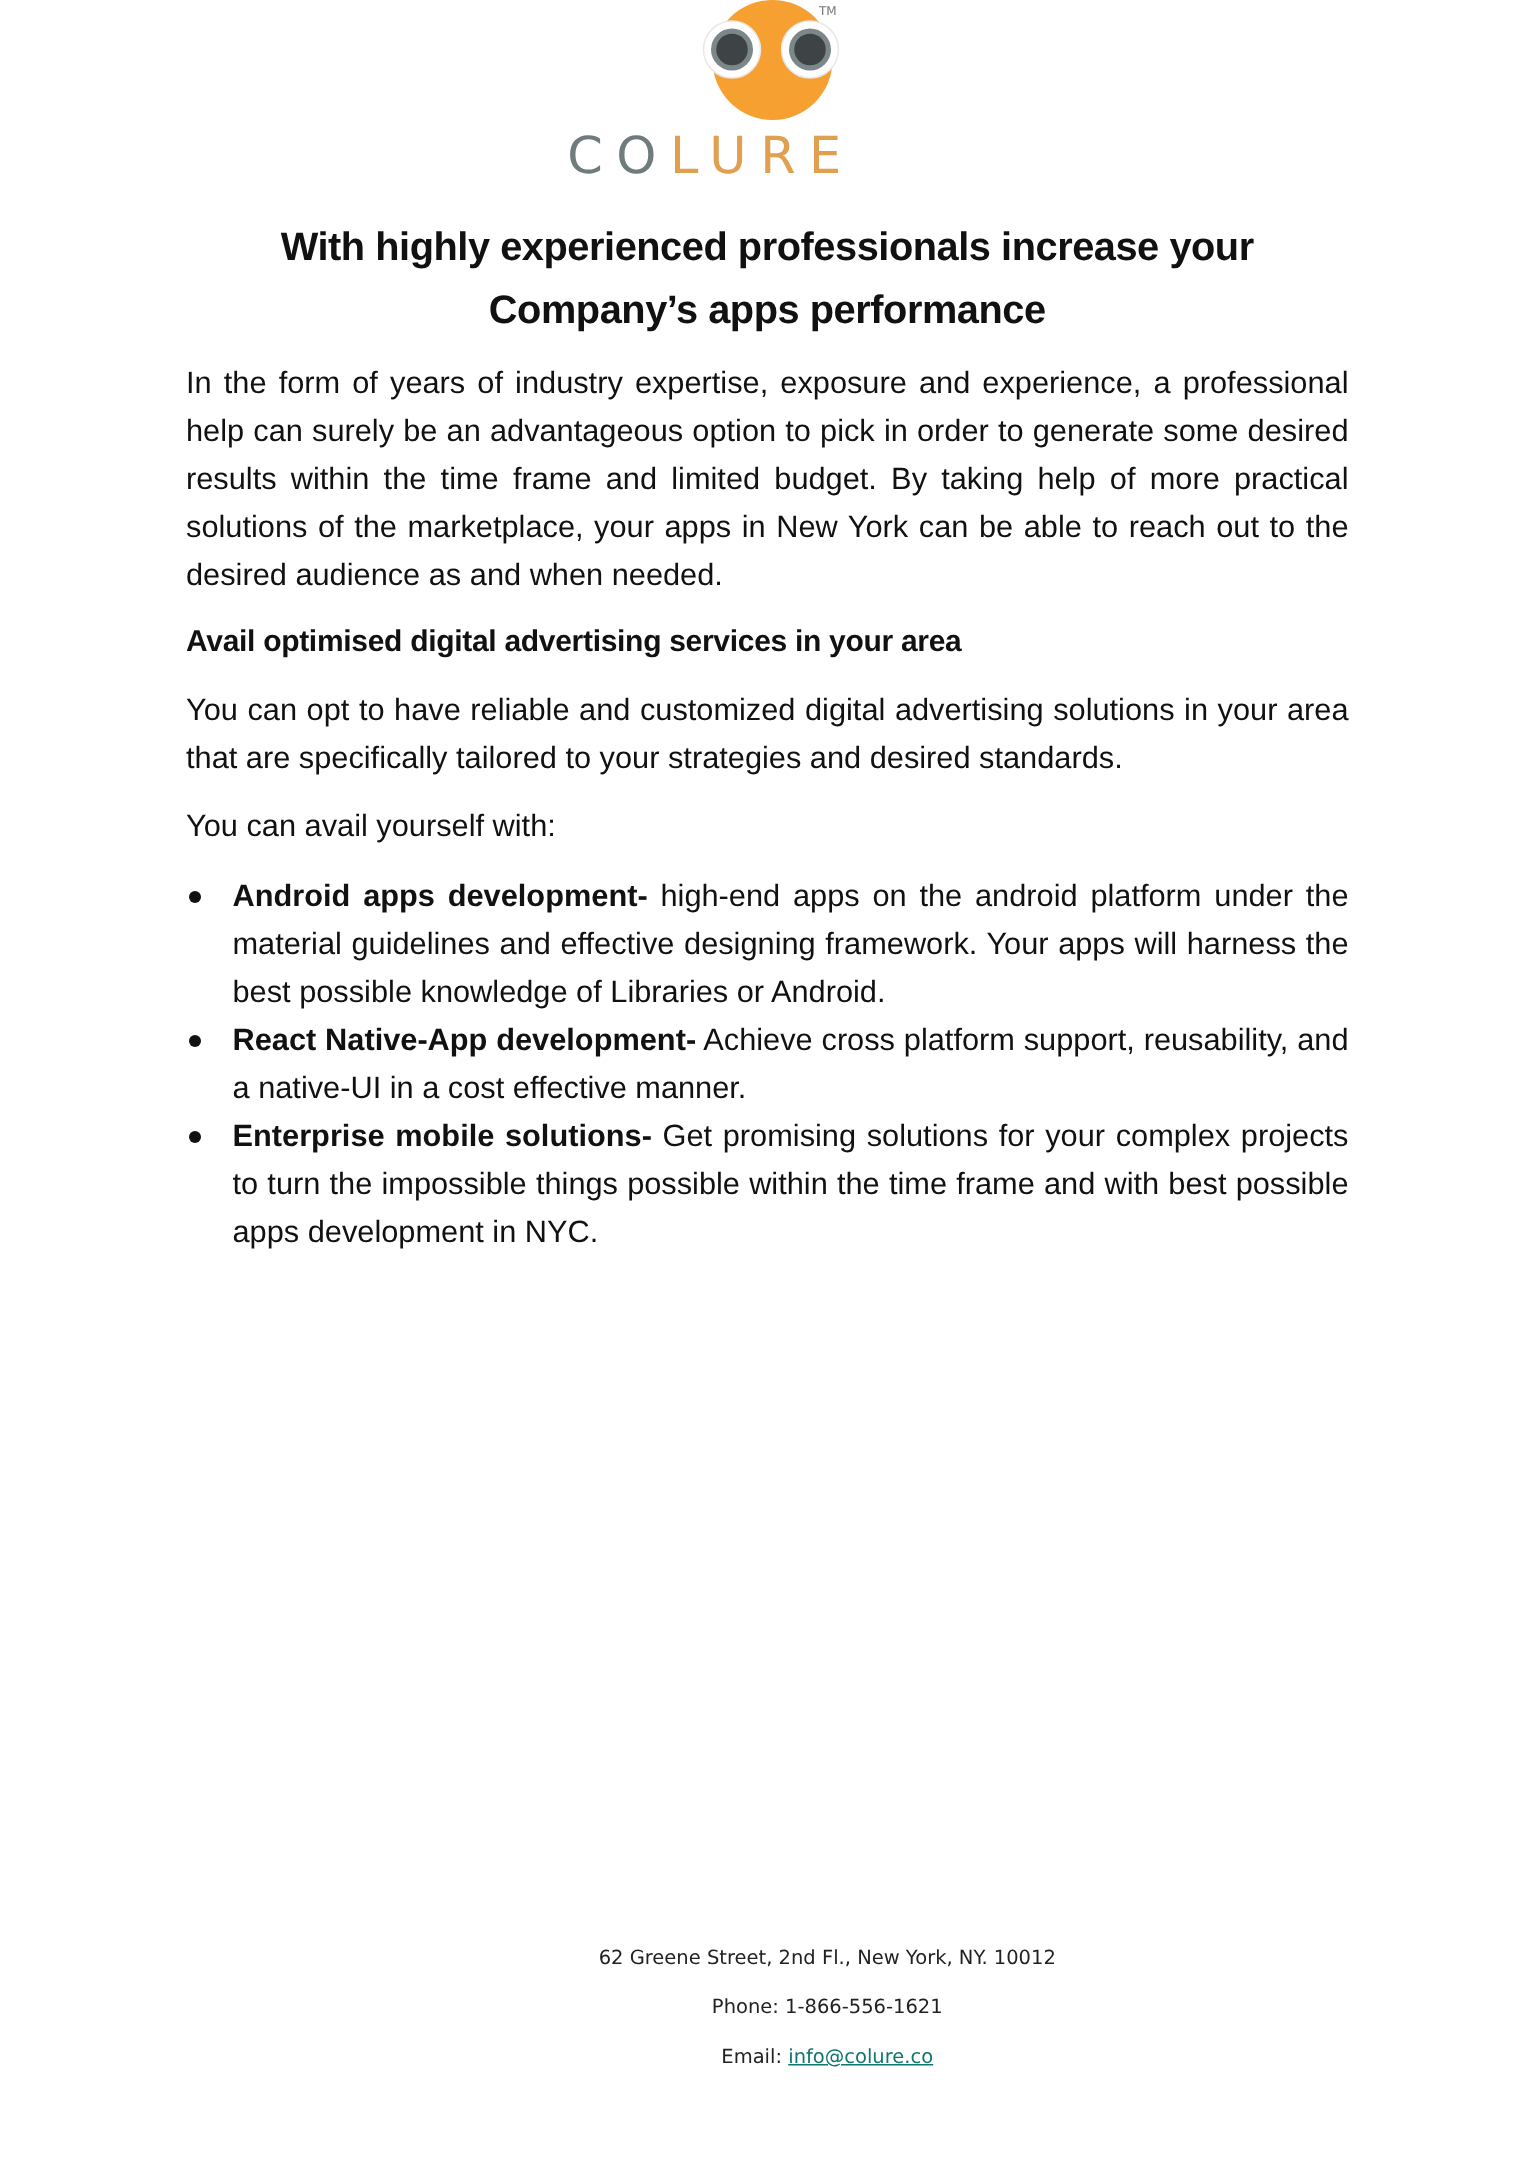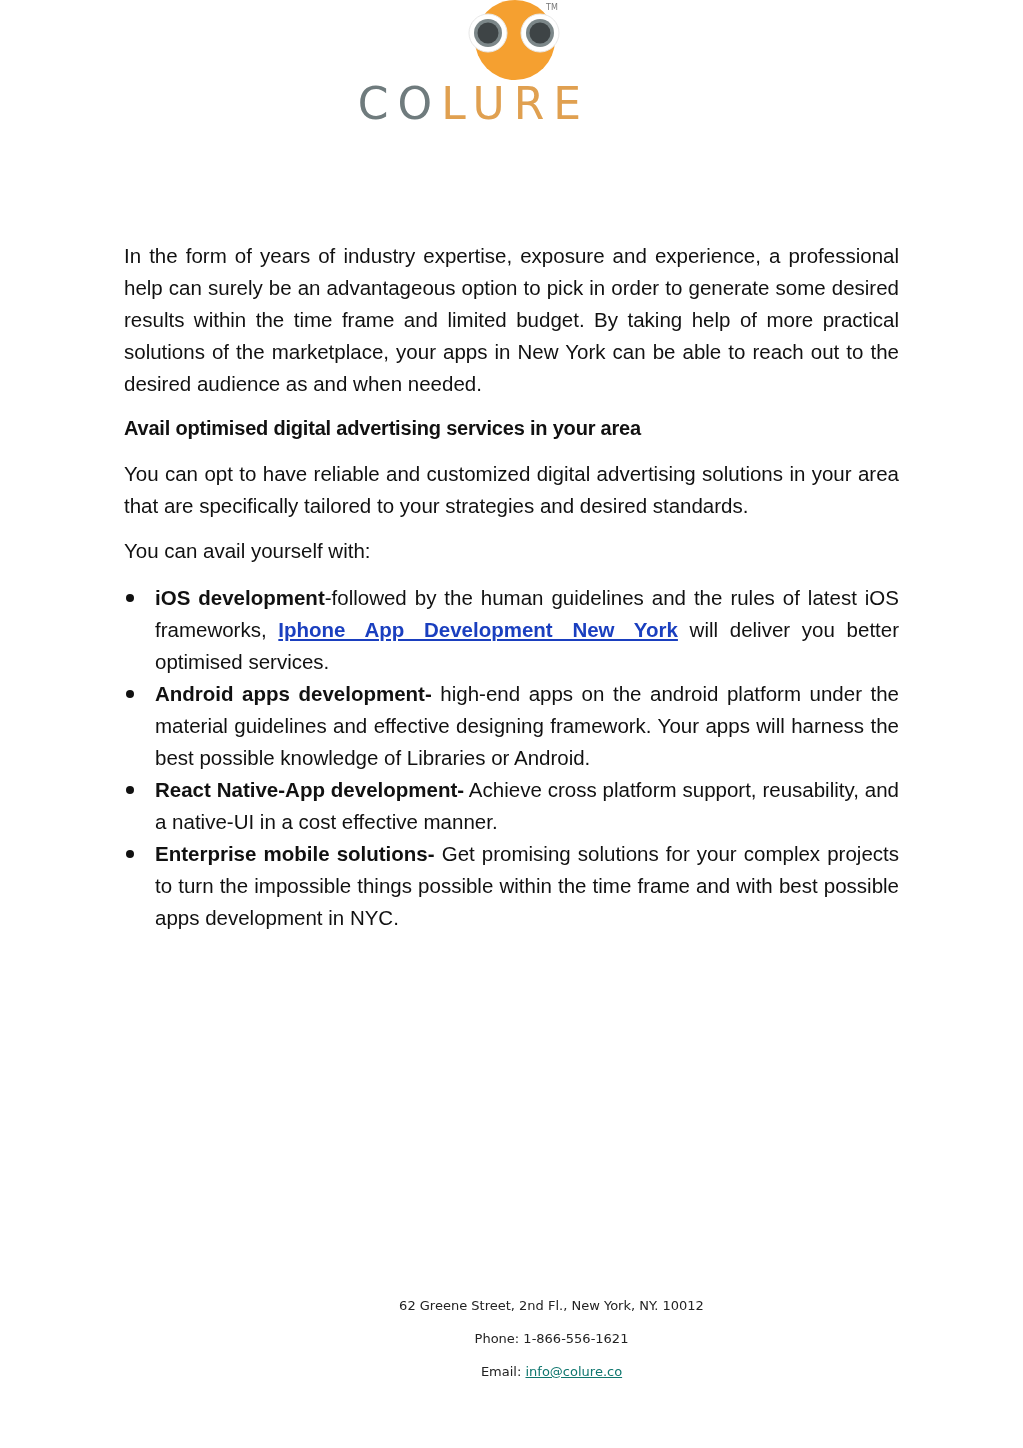--- a/index.html
+++ b/index.html
@@ -28,21 +28,21 @@
       top: 0;
       width: 110px;
       height: 82px;
     }
     .logo-word {
       position: absolute;
       left: 0;
       width: 939px;
       top: 84px;
       text-align: center;
-      font-size: 44px;
+      font-size: 34px;
       letter-spacing: 9px;
       font-family: "DejaVu Sans", sans-serif;
       line-height: 40px;
       padding-left: 9px;
       box-sizing: border-box;
     }
     .logo-word .co { color: #6f7b7d; }
     .logo-word .lure { color: #e0a050; }
     .tm {
       position: absolute;
@@ -152,36 +152,33 @@
     <circle cx="80" cy="33" r="14" fill="#7c8789"></circle>
     <circle cx="80" cy="33" r="10.5" fill="#3e4446"></circle>
   </svg>
   <span class="tm">TM</span>
   <div class="logo-word">
     <span class="co">CO</span><span class="lure">LURE</span>
   </div>
 </div>
 
 <h1 class="title">
-  <br>
+  <span>With highly experienced professionals increase your</span><br>
+  <span>Company’s apps performance</span>
 </h1>
 
 <p class="para p1">In the form of years of industry expertise, exposure and experience, a professional help can surely be an advantageous option to pick in order to generate some desired results within the time frame and limited budget. By taking help of more practical solutions of the marketplace, your apps in New York can be able to reach out to the desired audience as and when needed.</p>
 
 <h2 class="h2">Avail optimised digital advertising services in your area</h2>
 
 <p class="para p2">You can opt to have reliable and customized digital advertising solutions in your area that are specifically tailored to your strategies and desired standards.</p>
 
 <p class="para p3">You can avail yourself with:</p>
 
 <ul class="list">
-  <li>
-    <span class="bullet"></span>
-    <b>iOS development</b><span>-followed by the human guidelines and the rules of latest iOS frameworks, </span><a class="link" href="#">Iphone App Development New York</a><span> will deliver you better optimised services.</span>
-  </li>
   <li>
     <span class="bullet"></span>
     <b>Android apps development-</b><span> high-end apps on the android platform under the material guidelines and effective designing framework. Your apps will harness the best possible knowledge of Libraries or Android.</span>
   </li>
   <li>
     <span class="bullet"></span>
     <b>React Native-App development-</b><span> Achieve cross platform support, reusability, and a native-UI in a cost effective manner.</span>
   </li>
   <li>
     <span class="bullet"></span>

